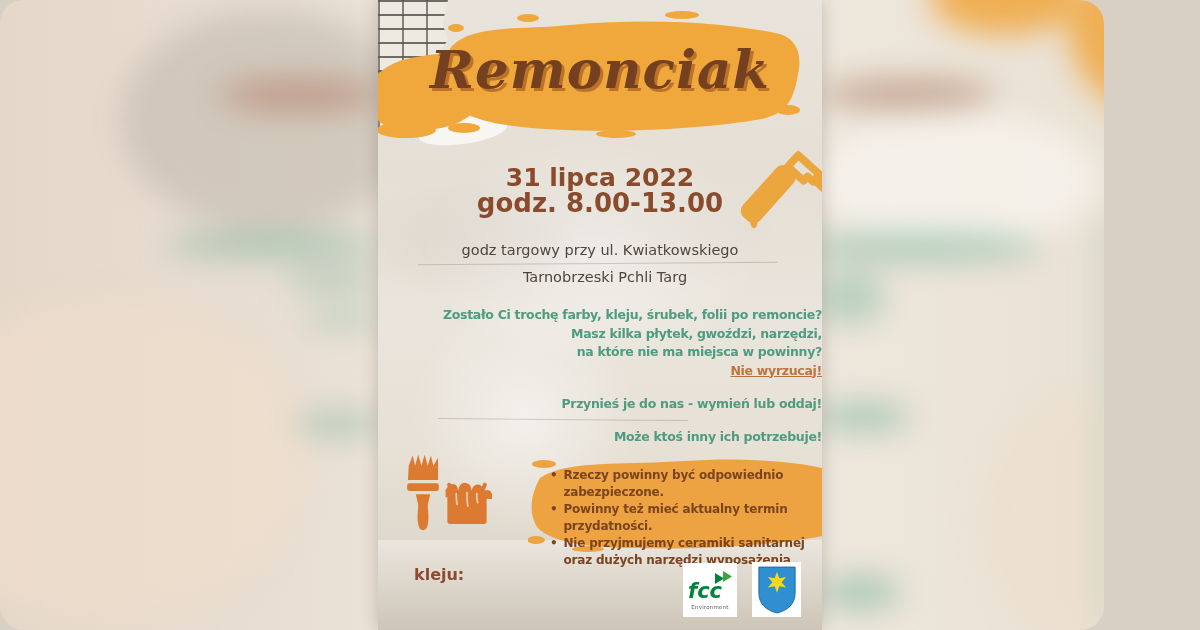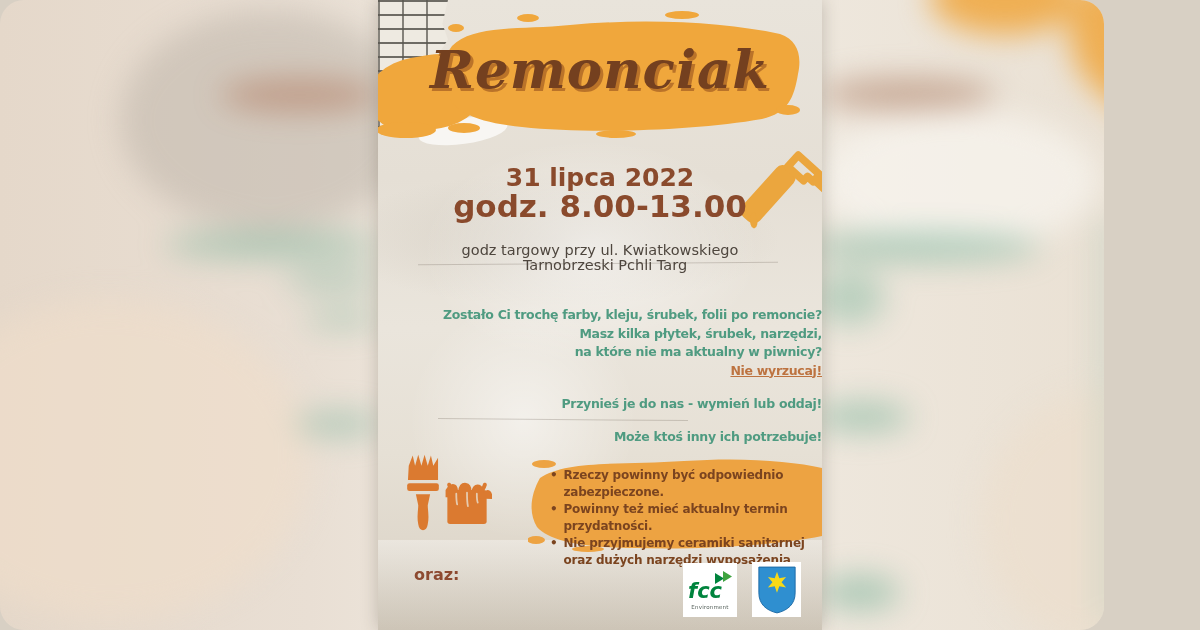--- a/index.html
+++ b/index.html
@@ -38,24 +38,24 @@
   .title-stroke{position:absolute;left:58px;top:10px;width:368px;height:130px;}
   .splash{position:absolute;background:#f0a73c;}
   .poster-title{
     position:absolute;left:0;top:38px;width:444px;text-align:center;
     font-family:"DejaVu Serif","Liberation Serif",serif;
     font-weight:bold;font-style:italic;font-size:53px;letter-spacing:1px;
     color:#74401f;text-shadow:3px 3px 0 rgba(176,106,38,.85);
   }
   .date-line{position:absolute;left:0;width:444px;text-align:center;font-weight:bold;color:#8a4a2c;}
   .date-1{top:163px;font-size:25px;}
-  .date-2{top:188px;font-size:31px;}
+  .date-2{top:188px;font-size:26px;}
   .loc{position:absolute;left:0;width:444px;text-align:center;color:#4e463e;font-size:14.5px;line-height:19px;}
   .loc-1{top:241px;}
-  .loc-2{top:256px;padding-left:10px;}
+  .loc-2{top:268px;padding-left:10px;}
   .body-text{position:absolute;left:0;top:306px;width:444px;text-align:right;
     font-size:12.5px;letter-spacing:-.3px;line-height:18.5px;color:#4f9b81;font-weight:bold;}
   .body-text .warning{color:#bd7340;text-decoration:underline;}
   .body-text .cta{margin-top:15px;}
   .body-text .outro{margin-top:14px;}
   
   .rules-box{position:absolute;left:150px;top:450px;width:294px;height:102px;}
   .rules-box svg{position:absolute;left:0;top:0;}
   .rules-list{
     position:absolute;left:22px;top:17px;width:262px;margin:0;padding:0;list-style:none;
@@ -139,22 +139,22 @@
     </div>
 
     <div class="date-line date-1">31 lipca 2022</div>
     <div class="date-line date-2">godz. 8.00-13.00</div>
 
     <div class="loc loc-1">godz targowy przy ul. Kwiatkowskiego</div>
     <div class="loc loc-2">Tarnobrzeski Pchli Targ</div>
 
     <div class="body-text">
       <div>Zostało Ci trochę farby, kleju, śrubek, folii po remoncie?</div>
-      <div>Masz kilka płytek, śrubek, narzędzi,</div>
-      <div>na które nie ma aktualny w piwnicy?</div>
+      <div>Masz kilka płytek, gwoździ, narzędzi,</div>
+      <div>na które nie ma miejsca w powinny?</div>
       <div class="warning">Nie wyrzucaj!</div>
       <div class="cta">Przynieś je do nas - wymień lub oddaj!</div>
       <div class="outro">Może ktoś inny ich potrzebuje!</div>
     </div>
 
     <div class="icon-abs" style="left:26px;top:452px;width:38px;height:86px;">
       <svg width="38" height="86" viewBox="0 0 48 106">
         <g fill="#db7a30">
           <path d="M5,34 L6,16 L11,3 L14,16 L18,2 L22,16 L26,2 L30,16 L34,3 L37,16 L43,6 L43,34 Z"></path>
           <rect x="4" y="38" width="40" height="10" rx="3"></rect>
@@ -189,21 +189,21 @@
           <span class="dot">•</span>
           <span>Powinny też mieć aktualny termin przydatności.</span>
         </li>
         <li>
           <span class="dot">•</span>
           <span>Nie przyjmujemy ceramiki sanitarnej oraz dużych narzędzi wyposażenia</span>
         </li>
       </ul>
     </div>
 
-    <div class="info-label">oraz:</div>
+    <div class="info-label">kleju:</div>
     <div class="info-phone">604 135 542</div>
 
     <div class="logo-box logo-fcc">
       <svg width="46" height="36" viewBox="0 0 46 36">
         <text x="1" y="28" font-family="DejaVu Sans, sans-serif" font-style="italic" font-weight="bold" font-size="21" fill="#00843d">fcc</text>
         <path d="M28,3 l9,5.5 -9,5.5 z" fill="#00843d"></path>
         <path d="M36,1 l9,5.5 -9,5.5 z" fill="#3fa33f"></path>
       </svg>
       <div class="fcc-sub">Environment</div>
     </div>

